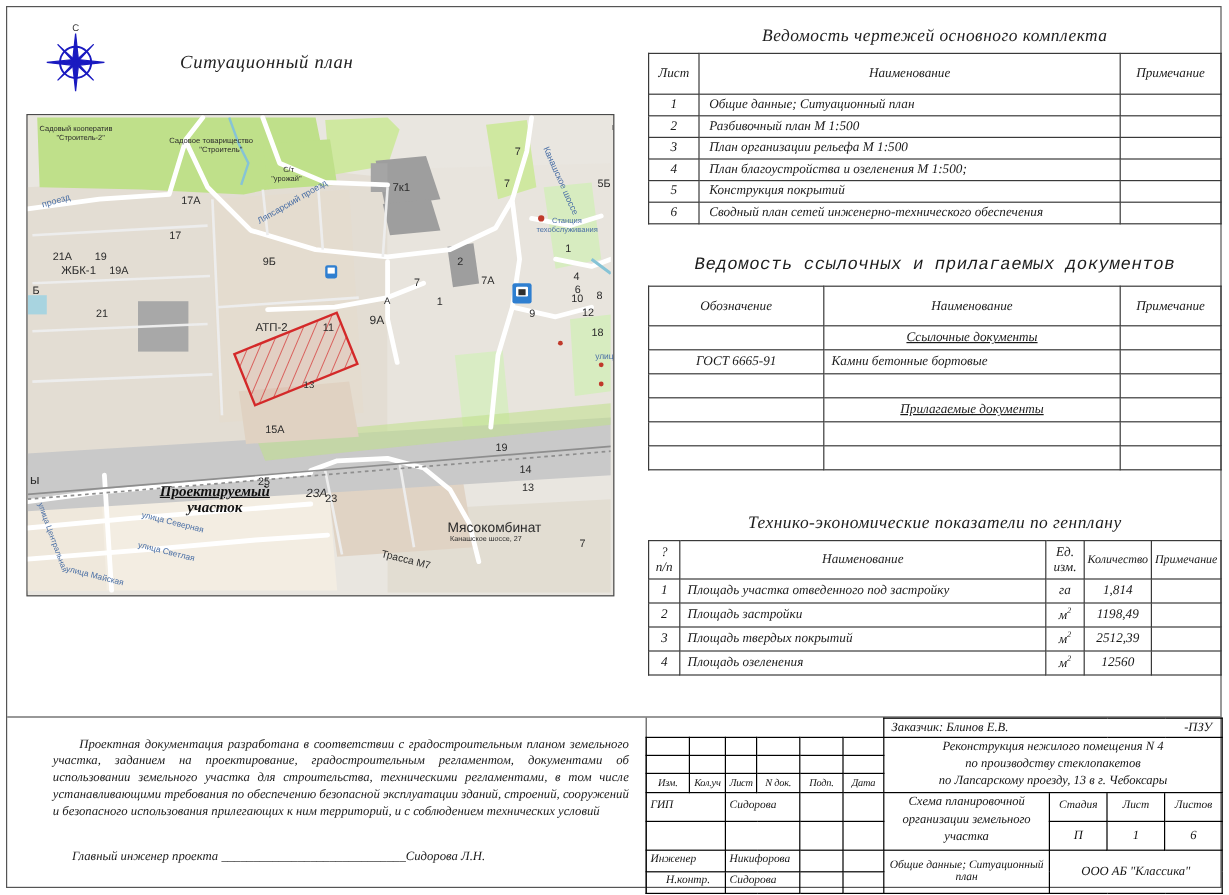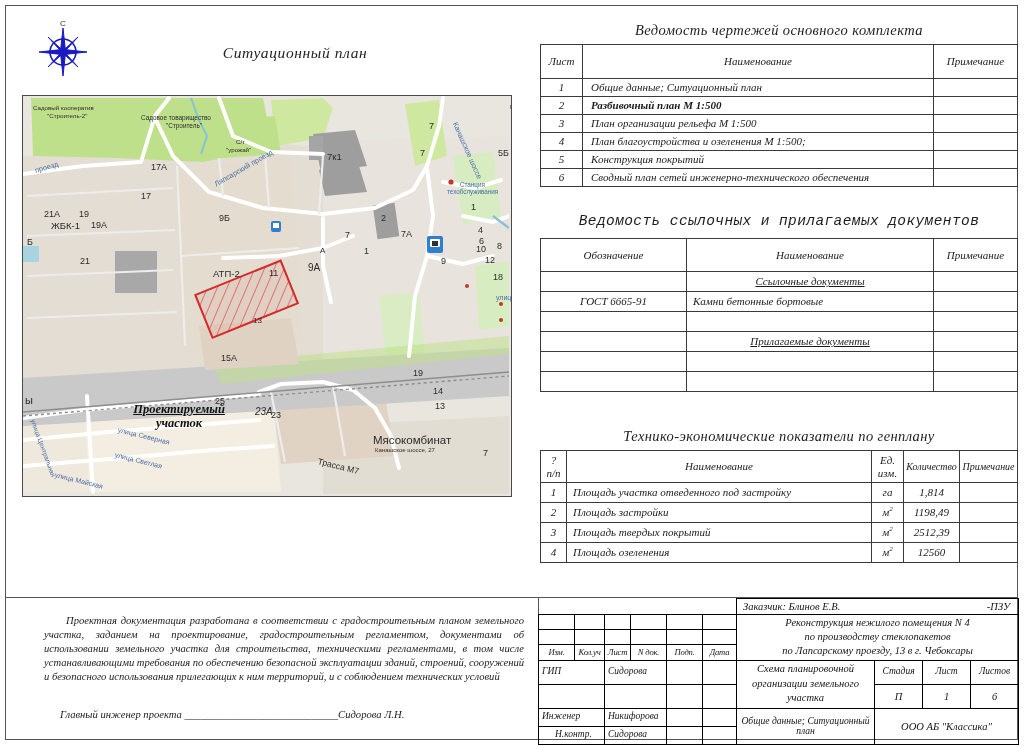--- a/index.html
+++ b/index.html
@@ -10,21 +10,21 @@
   }
   .sheet{position:absolute;inset:0;background:#ffffff;}
   .frame{position:absolute;left:5px;top:5px;width:1013px;height:735px;border:1px solid #555;box-sizing:border-box;}
   .frame-inner-hline{position:absolute;left:6px;top:597px;width:1011px;height:0;border-top:1px solid #555;}
   .frame-vline{position:absolute;left:538px;top:598px;width:0;height:147px;border-left:1px solid #555;}
 
   
   .compass{position:absolute;left:32px;top:18px;width:62px;height:62px;}
   .compass svg{display:block;}
   .plan-title{
-    position:absolute;left:150px;top:44px;width:290px;text-align:center;
+    position:absolute;left:150px;top:44px;width:290px;text-align:left;
     font-style:italic;font-size:15.5px;letter-spacing:.6px;color:#222;
   }
 
   .map-wrap{position:absolute;left:22px;top:95px;width:488px;height:400px;border:1px solid #4a4a4a;overflow:hidden;background:#e9e6e0;}
   .map{position:absolute;inset:0;}
   .map svg{display:block;}
   .mlbl{position:absolute;font-family:"Liberation Sans",sans-serif;color:#3a3a3a;white-space:nowrap;pointer-events:none;}
   .mlbl.blue{color:#4a6fa5;}
   .mlbl.dark{color:#2b2b2b;}
   .site-label{
@@ -286,21 +286,21 @@
       </tr>
     </thead>
     <tbody>
         <tr style="height: 18px;">
           <td class="c">1</td>
           <td class="l" style="padding-left: 8px;">Общие данные; Ситуационный план</td>
           <td class="c"></td>
         </tr>
         <tr style="height: 18px;">
           <td class="c">2</td>
-          <td class="l" style="padding-left: 8px; font-weight: bold;">Разбивочный план М 1:500</td>
+          <td class="l" style="padding-left: 8px;">Разбивочный план М 1:500</td>
           <td class="c"></td>
         </tr>
         <tr style="height: 18px;">
           <td class="c">3</td>
           <td class="l" style="padding-left: 8px;">План организации рельефа М 1:500</td>
           <td class="c"></td>
         </tr>
         <tr style="height: 18px;">
           <td class="c">4</td>
           <td class="l" style="padding-left: 8px;">План благоустройства и озеленения М 1:500;</td>

